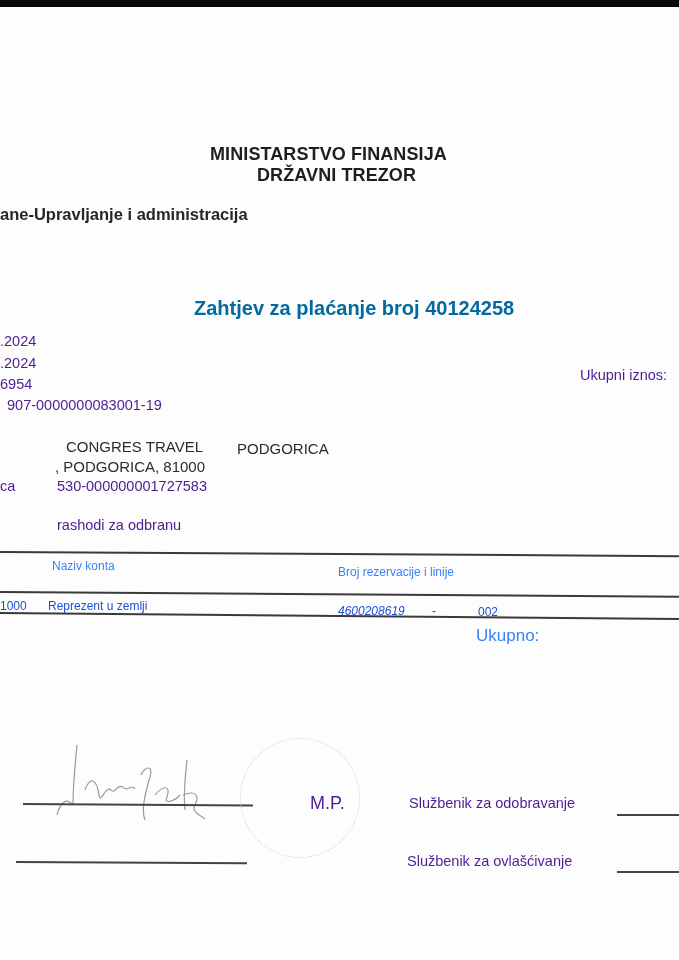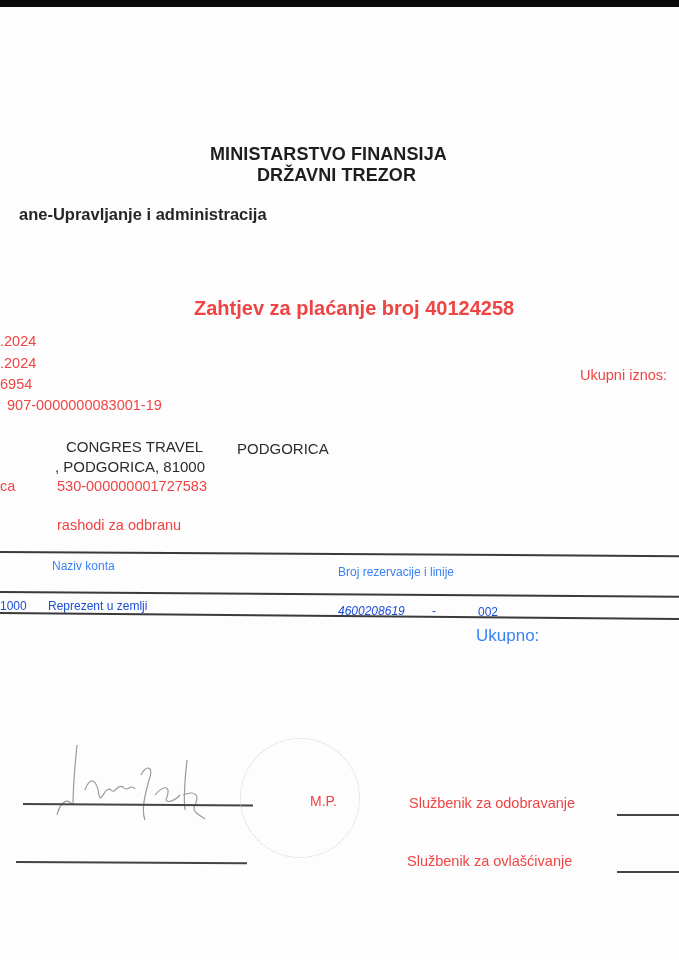--- a/index.html
+++ b/index.html
@@ -5,23 +5,23 @@
     html, body { margin: 0; padding: 0; }
     body {
       width: 679px; height: 960px; position: relative; overflow: hidden;
       background: #fdfdfd;
       font-family: "Liberation Sans", sans-serif;
       color: #2a2a2a;
     }
     .topbar { position: absolute; left: 0; top: 0; width: 679px; height: 7px; background: #0a0a0a; }
     .abs { position: absolute; white-space: nowrap; }
     .h1 { font-weight: bold; font-size: 18px; letter-spacing: 0.1px; color: #1e1e1e; }
-    .bold16 { font-weight: bold; font-size: 16.5px; color: #262626; padding-left: 19px; }
-    .title { font-weight: bold; font-size: 20px; color: #ef4444; }
-    .t14 { font-size: 14.5px; color: #ef4444; text-align: center; }
+    .bold16 { font-weight: bold; font-size: 16.5px; color: #262626; }
+    .title { font-weight: bold; font-size: 20px; color: #0369a1; }
+    .t14 { font-size: 14.5px; color: #4c1d95; text-align: center; }
     .t15 { font-size: 15px; color: #2c2c2c; }
     .th { font-size: 12px; font-weight: normal; color: #3b82f6; }
     .td { font-size: 12px; color: #1d4ed8; }
     .hline { position: absolute; height: 1.5px; background: #3a3a3a; }
     .sigline { position: absolute; height: 1.5px; background: #444; }
     .stamp {
       position: absolute; border-radius: 50%;
       border: 1.5px dotted #d4d4d4;
     }
   </style>
@@ -64,18 +64,18 @@
 <div class="hline" style="left:0; top:612px; width:679px; transform:rotate(0.5deg); transform-origin:left;"></div>
 <div class="abs th" style="left:476px; top:626px; font-size:17px;">Ukupno:</div>
 
 <svg style="position:absolute; left:45px; top:735px;" width="170" height="100">
   <path d="M32 10 C30 30, 28 50, 28 70 M28 70 C20 60, 14 72, 12 80 M40 55 C45 40, 52 45, 54 60 C56 70, 60 50, 66 55 C70 60, 72 48, 78 52 C82 58, 86 48, 90 54 M96 40 C100 30, 110 30, 104 45 C100 60, 96 75, 100 85 M110 60 C118 50, 126 50, 122 62 C118 70, 130 66, 135 60 M142 25 C140 45, 138 60, 140 75 M138 60 C150 55, 155 60, 150 70 C146 76, 154 80, 160 84" fill="none" stroke="#9a9a9a" stroke-width="1.2"></path>
 </svg>
 <div class="sigline" style="left:23px; top:803px; width:230px; transform:rotate(0.4deg); transform-origin:left;"></div>
 <div class="sigline" style="left:16px; top:861px; width:231px; transform:rotate(0.3deg); transform-origin:left;"></div>
 
 <div class="stamp" style="left:240px; top:738px; width:118px; height:118px;"></div>
-<div class="abs t14" style="left:310px; top:793px; font-size:14px;">M.P.</div>
+<div class="abs t14" style="left:310px; top:793px; font-size:18px;">M.P.</div>
 
 <div class="abs t14" style="left:409px; top:795px;">Službenik za odobravanje</div>
 <div class="sigline" style="left:617px; top:814px; width:62px;"></div>
 <div class="abs t14" style="left:407px; top:853px;">Službenik za ovlašćivanje</div>
 <div class="sigline" style="left:617px; top:871px; width:62px;"></div>
 
 </body></html>

